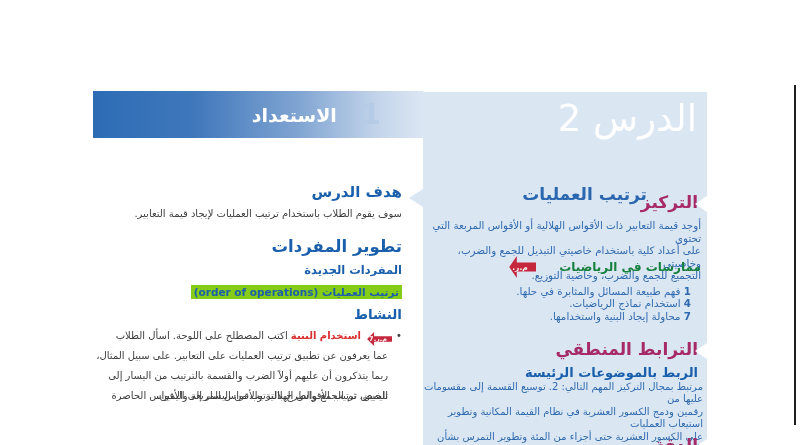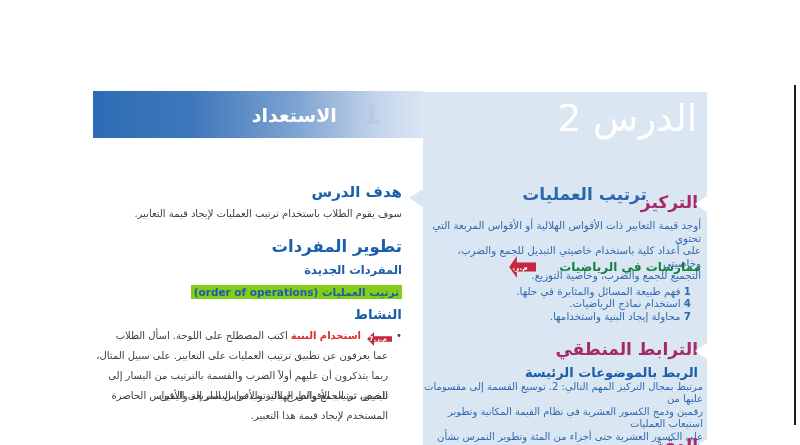--- a/index.html
+++ b/index.html
@@ -144,14 +144,13 @@
   <div class="b-line">
     <span class="bullet-dot">•</span><span class="badge badge-sm">م.ر.7</span> <span class="lead-red">استخدام البنية</span> <span>اكتب المصطلح على اللوحة. اسأل الطلاب</span>
   </div>
   <div class="b-cont">عما يعرفون عن تطبيق ترتيب العمليات على التعابير. على سبيل المثال،</div>
   <div class="b-cont">ربما يتذكرون أن عليهم أولاً الضرب والقسمة بالترتيب من اليسار إلى</div>
   <div class="b-cont">اليمين، ثم الجمع والطرح بالترتيب من اليسار إلى اليمين.</div>
 </div>
 
 <div class="abs lcol bullets bul2">
   <div class="b-cont">تلخيص ترتيب الأقواس الهلالية والأقواس المربعة والأقواس الحاصرة</div>
-  <div class="b-cont">المستخدم لإيجاد قيمة هذا التعبير.</div>
 </div>
 
 </body></html>

